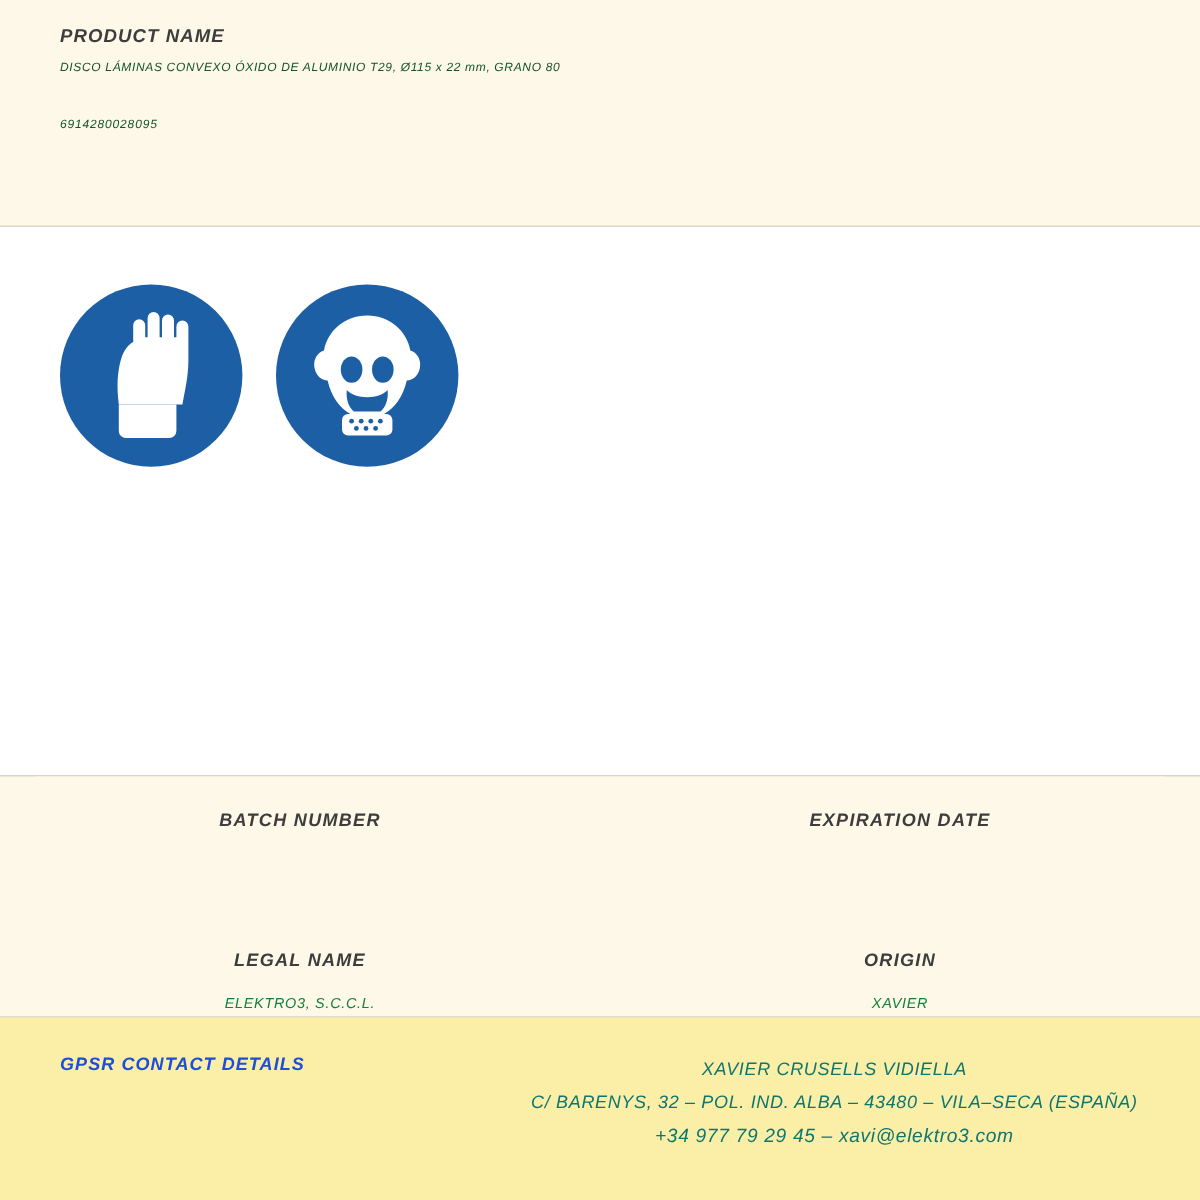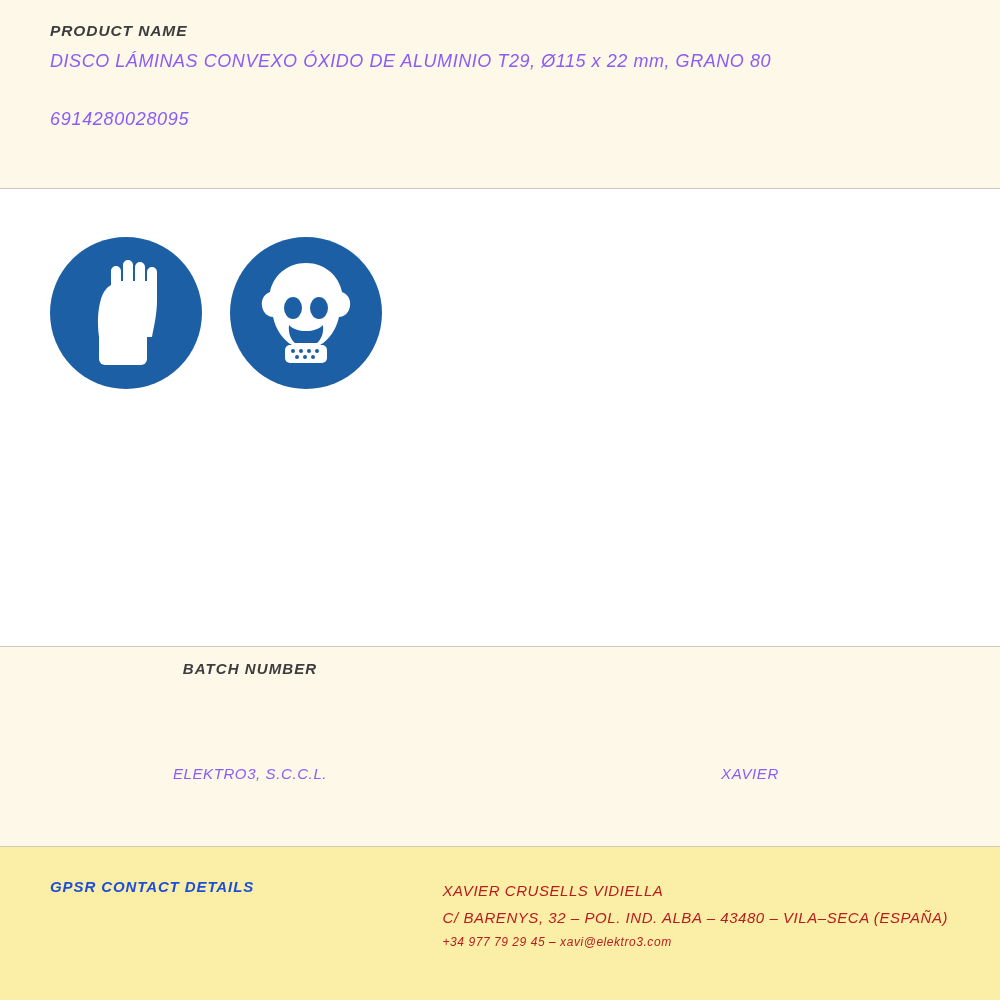--- a/index.html
+++ b/index.html
@@ -33,23 +33,23 @@
   }
   .field-label {
     font-size: 15.5px;
     font-weight: bold;
     letter-spacing: 0.9px;
     color: #3d3d3d;
     text-transform: uppercase;
     margin: 0 0 11px 0;
   }
   .field-value {
-    font-size: 18px;
+    font-size: 10px;
     letter-spacing: 0.55px;
-    color: #8b5cf6;
+    color: #14532d;
     margin: 0;
   }
   .field-block-ean {
     margin-top: 37px;
   }
   .field-block-ean .field-value {
     letter-spacing: 0.7px;
   }
 
   
@@ -90,43 +90,43 @@
     position: absolute;
     left: 0;
     top: 0;
   }
 
   
   .mid-section {
     background: #fdf8e8;
     flex: 0 0 199px;
     box-sizing: border-box;
-    padding-top: 13px;
+    padding-top: 28px;
     border-radius: 31px;
   }
   .two-col {
     display: flex;
     width: 100%;
   }
   .col {
     flex: 1 1 50%;
     text-align: center;
   }
   .col-head {
     font-size: 15px;
     font-weight: bold;
     letter-spacing: 1.1px;
     color: #3d3d3d;
     text-transform: uppercase;
   }
   .col-val {
-    font-size: 15px;
+    font-size: 12px;
     letter-spacing: 0.6px;
-    color: #8b5cf6;
-    margin-top: 4px;
+    color: #15803d;
+    margin-top: 20px;
     min-height: 18px;
   }
   .row-gap {
     height: 62px;
   }
 
   
   .footer {
     background: #fbefa8;
     flex: 1 1 auto;
@@ -139,28 +139,28 @@
   .footer-label {
     font-size: 15px;
     font-weight: bold;
     letter-spacing: 0.9px;
     color: #1d4ed8;
     text-transform: uppercase;
     white-space: nowrap;
     padding-top: 1px;
   }
   .footer-lines {
-    text-align: left;
+    text-align: center;
     font-size: 15px;
     letter-spacing: 0.55px;
-    color: #b91c1c;
+    color: #0f766e;
     line-height: 1.82;
   }
   .footer-lines div:last-child {
-    font-size: 12px;
+    font-size: 16px;
   }
 </style>
 </head>
 <body>
 
 <div class="page">
 
   <div class="top-section">
     <div class="field-block">
       <p class="field-label">PRODUCT NAME</p>
@@ -223,31 +223,34 @@
 
   <hr class="hr">
 
   <div class="mid-section">
     <div class="two-col">
       <div class="col">
         <div class="col-head">BATCH NUMBER</div>
         <div class="col-val"></div>
       </div>
       <div class="col">
+        <div class="col-head">EXPIRATION DATE</div>
         <div class="col-val"></div>
       </div>
     </div>
 
     <div class="row-gap"></div>
 
     <div class="two-col">
       <div class="col">
+        <div class="col-head">LEGAL NAME</div>
         <div class="col-val">ELEKTRO3, S.C.C.L.</div>
       </div>
       <div class="col">
+        <div class="col-head">ORIGIN</div>
         <div class="col-val">XAVIER</div>
       </div>
     </div>
   </div>
 
   <hr class="hr">
 
   <div class="footer">
     <div class="footer-label">GPSR CONTACT DETAILS</div>
     <div class="footer-lines">

